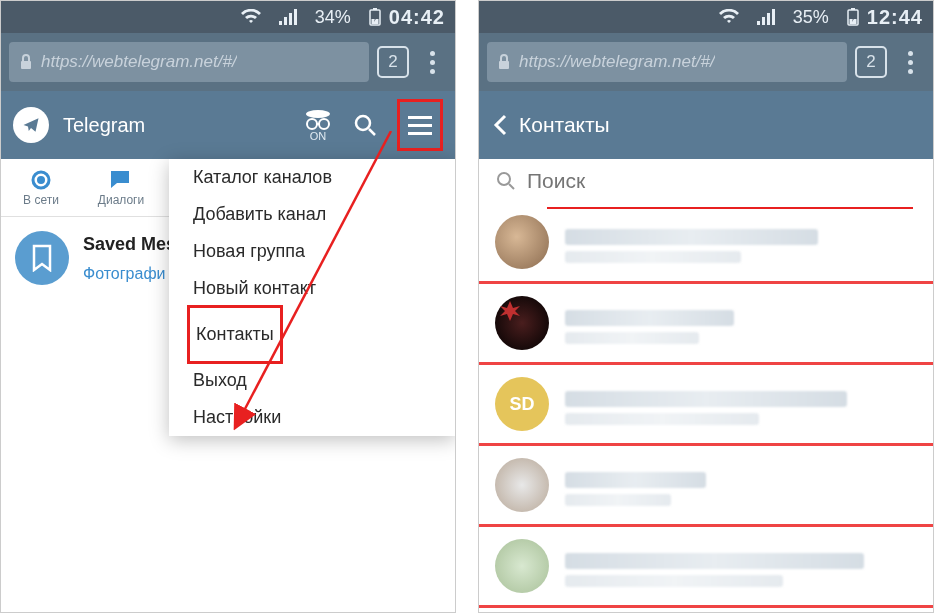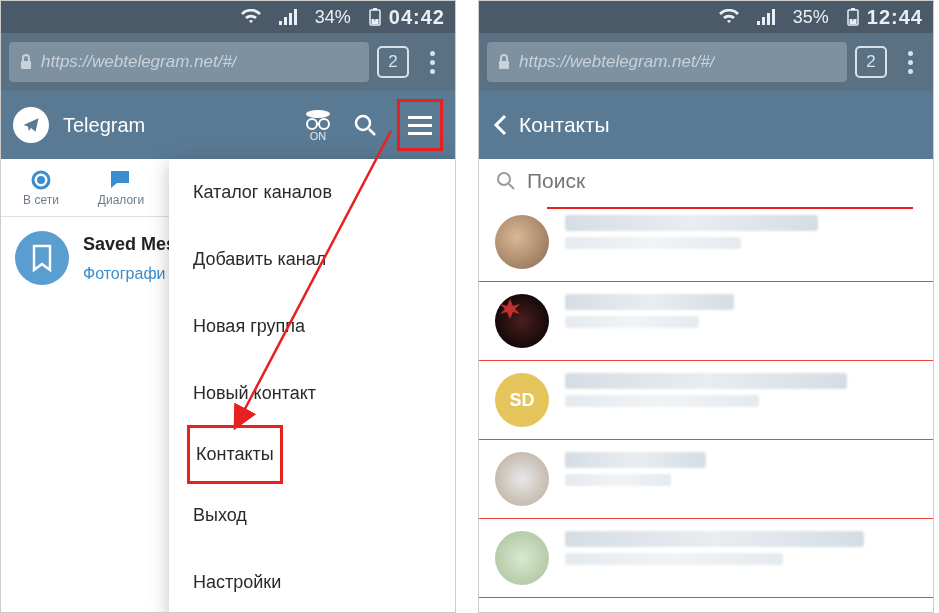--- a/index.html
+++ b/index.html
@@ -119,21 +119,21 @@
     .chatinfo .sub { font-size: 16px; color: #3a8dcf; margin-top: 10px; }
 
     .dropdown {
       position: absolute;
       top: 158px; left: 168px; right: 0;
       background: #fff;
       box-shadow: 0 4px 18px rgba(0,0,0,0.25);
       z-index: 10;
     }
     .dropdown .item {
-      padding: 23px 24px;
+      padding: 8px 24px;
       font-size: 18px; color: #2a2a2a;
     }
     .item-highlighted {
       border: 3px solid #e82020;
       margin: -2px 18px;
       padding: 16px 6px !important;
       width: fit-content;
     }
 
     
@@ -159,22 +159,22 @@
       border: none; outline: none; font-size: 21px; color: #888;
       flex: 1; font-family: inherit;
     }
     .underline-red {
       position: absolute;
       left: 68px; right: 20px; top: 206px;
       height: 2px; background: #e82020;
     }
 
     .contact {
-      display: flex; align-items: flex-start; padding: 12px 16px; gap: 16px;
-      border-bottom: 1px solid #ef4444;
+      display: flex; align-items: flex-end; padding: 12px 16px; gap: 16px;
+      border-bottom: 3px solid #ef4444;
     }
     .cav {
       width: 54px; height: 54px; border-radius: 50%;
       flex-shrink: 0;
       background-size: cover; background-position: center;
     }
     .cinfo { flex: 1; }
     .blurbar {
       height: 16px; border-radius: 3px; margin-bottom: 6px;
       background: linear-gradient(90deg, #d5dde4, #e8edf1, #d5dde4);

